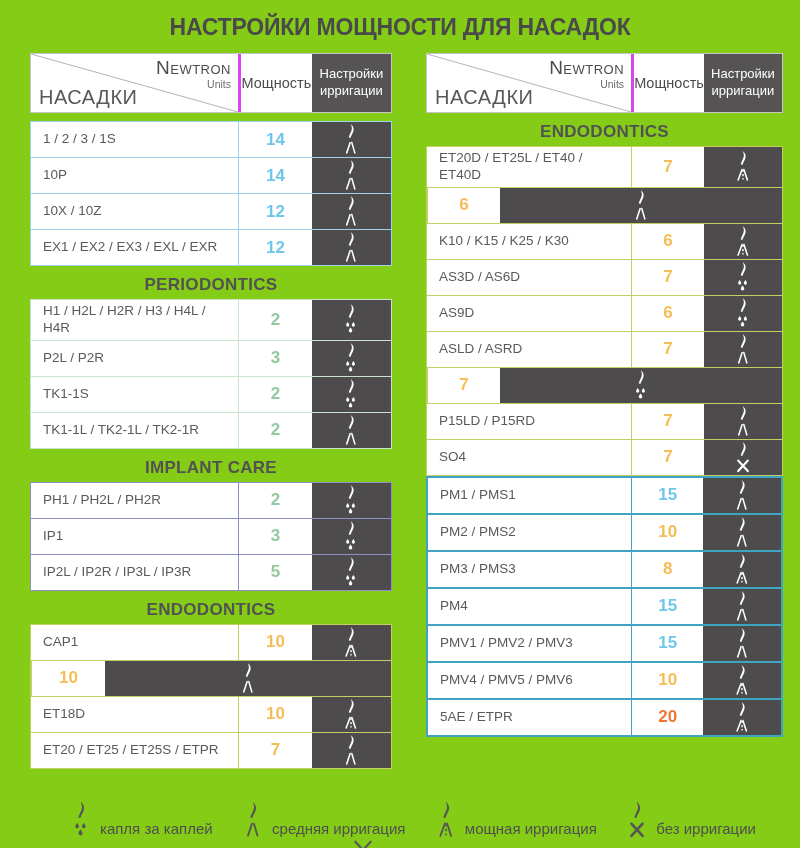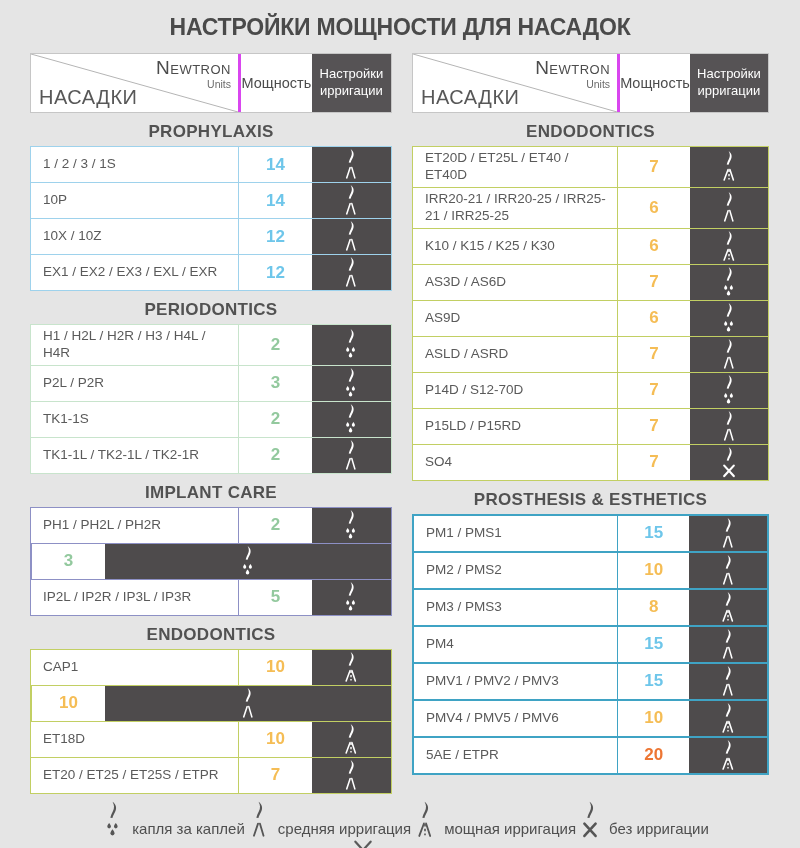--- a/index.html
+++ b/index.html
@@ -1,20 +1,20 @@
 <!DOCTYPE html>
 <html><head>
 <meta charset="utf-8">
 <style>
   html,body{margin:0;padding:0;background:#fff;}
-  .page{position:relative;width:800px;height:848px;background:#e5e5e5;overflow:hidden;
+  .page{position:relative;width:800px;height:848px;background:#84cc16;overflow:hidden;
         font-family:"Liberation Sans","DejaVu Sans",sans-serif;}
   .main-title{margin:14px 0 12px;text-align:center;font-size:23px;font-weight:bold;
         color:#4a4a4a;letter-spacing:-0.2px;}
-  .cols{display:flex;margin-left:30px;gap:20px;align-items:flex-start;}
+  .cols{display:flex;margin-left:30px;gap:34px;align-items:flex-start;}
   .col{width:362px;}
   .col.right{width:357px;}
 
   
   .hdr{display:flex;height:60px;border:1px solid #c6c6c6;box-sizing:border-box;margin-bottom:8px;background:#fff;}
   .hdr-diag{flex:0 0 57.5%;position:relative;box-sizing:border-box;overflow:hidden;}
   .hdr-diag svg.diag{position:absolute;left:0;top:0;width:100%;height:100%;}
   .brand-wrap{position:absolute;top:4px;right:7px;text-align:right;line-height:1.05;}
   .brand{font-variant:small-caps;font-size:19px;color:#4c4c4c;letter-spacing:.5px;}
   .brand-units{font-size:10.5px;color:#6b6b6b;display:block;margin-top:1px;}
@@ -33,21 +33,21 @@
   .row:first-child{border-top:none;}
   .cell-name{flex:0 0 57.5%;display:flex;align-items:center;box-sizing:border-box;
         padding:3px 5px 3px 12px;font-size:13.5px;color:#5a5a5a;line-height:1.25;}
   .cell-power{flex:0 0 20.5%;border-left:1px solid var(--bc);box-sizing:border-box;display:flex;
         align-items:center;justify-content:center;font-size:17px;font-weight:bold;}
   .tbl.thick .cell-power{border-left-width:1px;}
   .cell-icon{flex:1 1 auto;background:#4e4b4c;display:flex;align-items:center;justify-content:center;color:#fff;}
   .irr-svg{width:26px;height:33px;display:block;}
 
   
-  .legend{position:absolute;left:0;right:0;bottom:8px;display:flex;justify-content:center;
+  .legend{position:absolute;left:15px;right:0;bottom:8px;display:flex;justify-content:space-between;
         padding:0 44px 0 52px;}
   .legend-item{display:flex;align-items:flex-end;gap:5px;}
   .legend-item .irr-svg{width:28px;height:40px;color:#565656;}
   .legend-label{font-size:15px;color:#4f4f4f;margin-bottom:3px;white-space:nowrap;}
 
   
   .cutoff{position:absolute;left:352px;bottom:0;width:22px;height:8px;overflow:hidden;color:#5a5a5a;}
   .cutoff svg{display:block;width:22px;height:22px;}
 </style>
 </head>
@@ -69,21 +69,20 @@
             <span class="brand">Newtron</span>
             <span class="brand-units">Units</span>
           </div>
           <div class="tips-word">НАСАДКИ</div>
         </div>
         <div class="hdr-power">Мощность</div>
         <div class="hdr-irr" style="background: rgb(86, 83, 85);">Настройки ирригации</div>
       </div>
       <div id="mount-left">
           <div class="section">
-            <h3 class="sec-title">PROPHYLAXIS</h3>
             <div class="tbl" style="--bc: #9ed2ec;">
               <div class="row">
                 <div class="cell-name">1 / 2 / 3 / 1S</div>
                 <div class="cell-power" style="color: rgb(110, 198, 234);">14</div>
                 <div class="cell-icon" style="background: rgb(78, 75, 76);">
                   <svg class="irr-svg" viewBox="0 0 26 36" aria-hidden="true">
                     <path d="M12.6 1c3.4 2.7 4.2 6 2.2 9.8-1 1.9-1.9 3.6-2.3 5.4l-2-.4c.5-2 1.3-4 2.4-6 1.5-2.8 1.4-5.7-.3-8.8z" fill="currentColor"></path>
                     <path d="M8.3 32.6 L12.1 21.4 M13.9 21.4 L17.2 32.6" stroke="currentColor" stroke-width="1.7" stroke-linecap="round" fill="none"></path>
                   </svg>
                 </div>
@@ -180,20 +179,21 @@
                 <div class="cell-icon" style="background: rgb(78, 75, 76);">
                   <svg class="irr-svg" viewBox="0 0 26 36" aria-hidden="true">
                     <path d="M12.6 1c3.4 2.7 4.2 6 2.2 9.8-1 1.9-1.9 3.6-2.3 5.4l-2-.4c.5-2 1.3-4 2.4-6 1.5-2.8 1.4-5.7-.3-8.8z" fill="currentColor"></path>
                     <path d="M9.4 20.8c1.1 1.5 1.7 2.5 1.7 3.3a1.7 1.7 0 1 1-3.4 0c0-.8.6-1.8 1.7-3.3z" fill="currentColor"></path>
                     <path d="M15.6 20.8c1.1 1.5 1.7 2.5 1.7 3.3a1.7 1.7 0 1 1-3.4 0c0-.8.6-1.8 1.7-3.3z" fill="currentColor"></path>
                     <path d="M12.5 26.6c1.3 1.7 1.9 2.9 1.9 3.8a1.9 1.9 0 1 1-3.8 0c0-.9.6-2.1 1.9-3.8z" fill="currentColor"></path>
                   </svg>
                 </div>
               </div>
               <div class="row">
+                <div class="cell-name">IP1</div>
                 <div class="cell-power" style="color: rgb(147, 201, 158);">3</div>
                 <div class="cell-icon" style="background: rgb(78, 75, 76);">
                   <svg class="irr-svg" viewBox="0 0 26 36" aria-hidden="true">
                     <path d="M12.6 1c3.4 2.7 4.2 6 2.2 9.8-1 1.9-1.9 3.6-2.3 5.4l-2-.4c.5-2 1.3-4 2.4-6 1.5-2.8 1.4-5.7-.3-8.8z" fill="currentColor"></path>
                     <path d="M9.4 20.8c1.1 1.5 1.7 2.5 1.7 3.3a1.7 1.7 0 1 1-3.4 0c0-.8.6-1.8 1.7-3.3z" fill="currentColor"></path>
                     <path d="M15.6 20.8c1.1 1.5 1.7 2.5 1.7 3.3a1.7 1.7 0 1 1-3.4 0c0-.8.6-1.8 1.7-3.3z" fill="currentColor"></path>
                     <path d="M12.5 26.6c1.3 1.7 1.9 2.9 1.9 3.8a1.9 1.9 0 1 1-3.8 0c0-.9.6-2.1 1.9-3.8z" fill="currentColor"></path>
                   </svg>
                 </div>
               </div>
@@ -284,21 +284,20 @@
                 <div class="cell-power" style="color: rgb(245, 189, 85);">7</div>
                 <div class="cell-icon" style="background: rgb(78, 75, 76);">
                   <svg class="irr-svg" viewBox="0 0 26 36" aria-hidden="true">
                     <path d="M12.6 1c3.4 2.7 4.2 6 2.2 9.8-1 1.9-1.9 3.6-2.3 5.4l-2-.4c.5-2 1.3-4 2.4-6 1.5-2.8 1.4-5.7-.3-8.8z" fill="currentColor"></path>
                     <path d="M7.7 32.8 L12 21.2 M14 21.2 L17.8 32.8" stroke="currentColor" stroke-width="1.7" stroke-linecap="round" fill="none"></path>
                     <path d="M13 21.8 L13 32.2" stroke="currentColor" stroke-width="1.5" stroke-dasharray="2.3 2.1" fill="none"></path>
                   </svg>
                 </div>
               </div>
               <div class="row">
-                <div class="cell-name">IRR20-21 / IRR20-25 / IRR25-21 / IRR25-25</div>
                 <div class="cell-power" style="color: rgb(245, 189, 85);">6</div>
                 <div class="cell-icon" style="background: rgb(78, 75, 76);">
                   <svg class="irr-svg" viewBox="0 0 26 36" aria-hidden="true">
                     <path d="M12.6 1c3.4 2.7 4.2 6 2.2 9.8-1 1.9-1.9 3.6-2.3 5.4l-2-.4c.5-2 1.3-4 2.4-6 1.5-2.8 1.4-5.7-.3-8.8z" fill="currentColor"></path>
                     <path d="M8.3 32.6 L12.1 21.4 M13.9 21.4 L17.2 32.6" stroke="currentColor" stroke-width="1.7" stroke-linecap="round" fill="none"></path>
                   </svg>
                 </div>
               </div>
               <div class="row">
                 <div class="cell-name">K10 / K15 / K25 / K30</div>
@@ -339,21 +338,20 @@
                 <div class="cell-name">ASLD / ASRD</div>
                 <div class="cell-power" style="color: rgb(245, 189, 85);">7</div>
                 <div class="cell-icon" style="background: rgb(78, 75, 76);">
                   <svg class="irr-svg" viewBox="0 0 26 36" aria-hidden="true">
                     <path d="M12.6 1c3.4 2.7 4.2 6 2.2 9.8-1 1.9-1.9 3.6-2.3 5.4l-2-.4c.5-2 1.3-4 2.4-6 1.5-2.8 1.4-5.7-.3-8.8z" fill="currentColor"></path>
                     <path d="M8.3 32.6 L12.1 21.4 M13.9 21.4 L17.2 32.6" stroke="currentColor" stroke-width="1.7" stroke-linecap="round" fill="none"></path>
                   </svg>
                 </div>
               </div>
               <div class="row">
-                <div class="cell-name">P14D / S12-70D</div>
                 <div class="cell-power" style="color: rgb(245, 189, 85);">7</div>
                 <div class="cell-icon" style="background: rgb(78, 75, 76);">
                   <svg class="irr-svg" viewBox="0 0 26 36" aria-hidden="true">
                     <path d="M12.6 1c3.4 2.7 4.2 6 2.2 9.8-1 1.9-1.9 3.6-2.3 5.4l-2-.4c.5-2 1.3-4 2.4-6 1.5-2.8 1.4-5.7-.3-8.8z" fill="currentColor"></path>
                     <path d="M9.4 20.8c1.1 1.5 1.7 2.5 1.7 3.3a1.7 1.7 0 1 1-3.4 0c0-.8.6-1.8 1.7-3.3z" fill="currentColor"></path>
                     <path d="M15.6 20.8c1.1 1.5 1.7 2.5 1.7 3.3a1.7 1.7 0 1 1-3.4 0c0-.8.6-1.8 1.7-3.3z" fill="currentColor"></path>
                     <path d="M12.5 26.6c1.3 1.7 1.9 2.9 1.9 3.8a1.9 1.9 0 1 1-3.8 0c0-.9.6-2.1 1.9-3.8z" fill="currentColor"></path>
                   </svg>
                 </div>
               </div>
@@ -373,21 +371,20 @@
                 <div class="cell-icon" style="background: rgb(78, 75, 76);">
                   <svg class="irr-svg" viewBox="0 0 26 36" aria-hidden="true">
                     <path d="M12.6 1c3.4 2.7 4.2 6 2.2 9.8-1 1.9-1.9 3.6-2.3 5.4l-2-.4c.5-2 1.3-4 2.4-6 1.5-2.8 1.4-5.7-.3-8.8z" fill="currentColor"></path>
                     <path d="M7.8 21.4 L18.2 32.8 M18.2 21.4 L7.8 32.8" stroke="currentColor" stroke-width="2.4" stroke-linecap="round" fill="none"></path>
                   </svg>
                 </div>
               </div>
             </div>
           </div>
           <div class="section">
-            <h3 class="sec-title">PROSTHESIS &amp; ESTHETICS</h3>
             <div class="tbl thick" style="--bc: #3fa3c4;">
               <div class="row">
                 <div class="cell-name">PM1 / PMS1</div>
                 <div class="cell-power" style="color: rgb(110, 198, 234);">15</div>
                 <div class="cell-icon" style="background: rgb(78, 75, 76);">
                   <svg class="irr-svg" viewBox="0 0 26 36" aria-hidden="true">
                     <path d="M12.6 1c3.4 2.7 4.2 6 2.2 9.8-1 1.9-1.9 3.6-2.3 5.4l-2-.4c.5-2 1.3-4 2.4-6 1.5-2.8 1.4-5.7-.3-8.8z" fill="currentColor"></path>
                     <path d="M8.3 32.6 L12.1 21.4 M13.9 21.4 L17.2 32.6" stroke="currentColor" stroke-width="1.7" stroke-linecap="round" fill="none"></path>
                   </svg>
                 </div>

